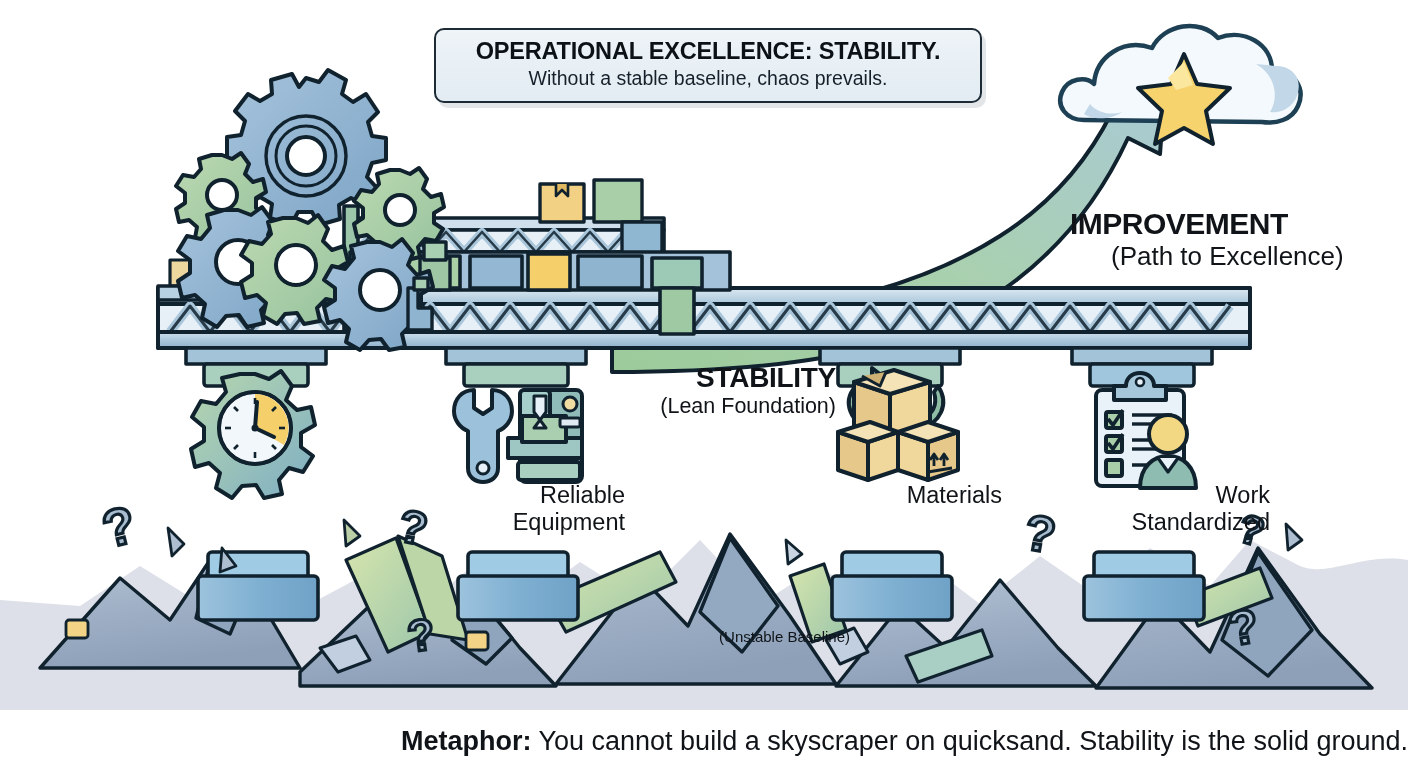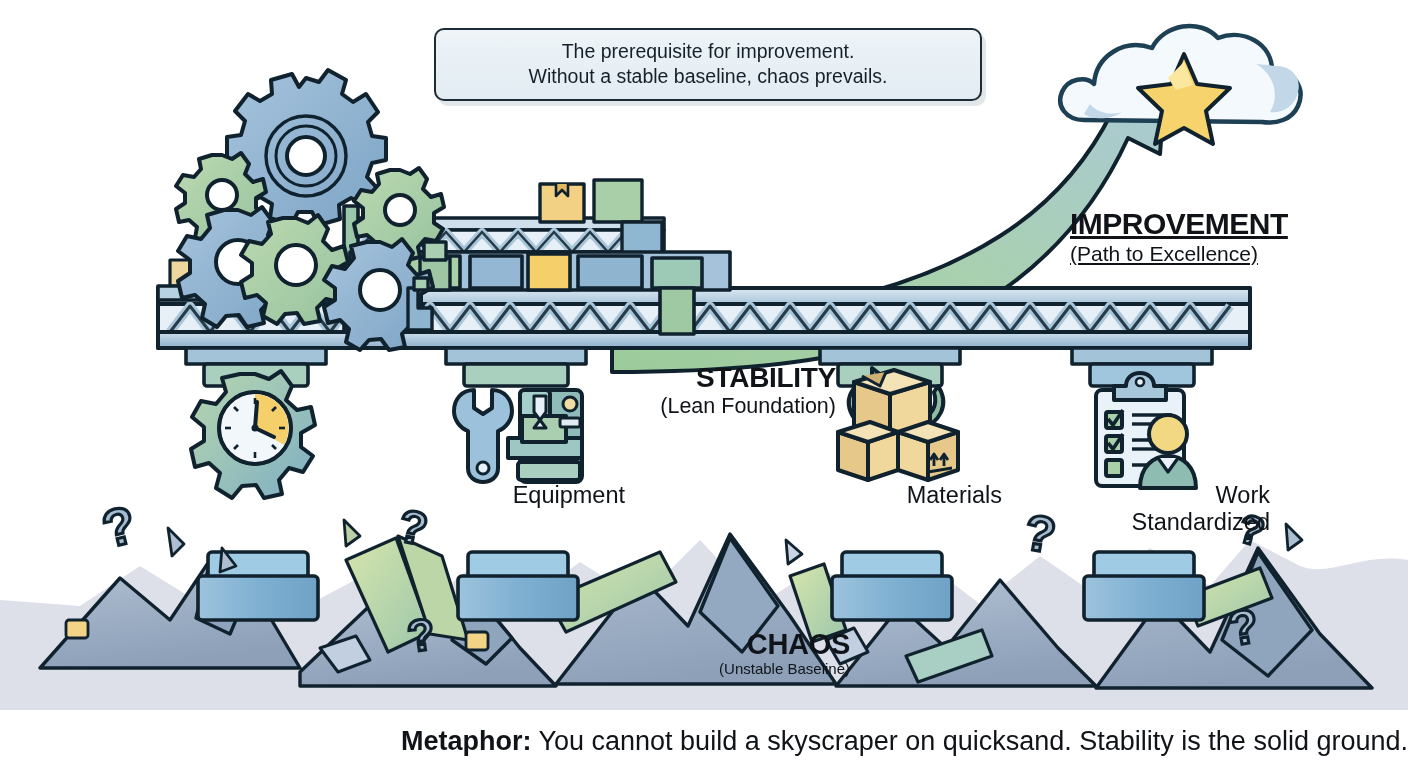--- a/index.html
+++ b/index.html
@@ -29,23 +29,23 @@
     padding:8px 14px 11px 14px;
     box-sizing:border-box;
     text-align:center;
   }
   #title-main{
     font-size:23.5px;font-weight:bold;color:#0c1116;
     letter-spacing:-.2px;white-space:nowrap;
   }
   .title-sub{font-size:19.5px;color:#15202a;margin-top:2px;white-space:nowrap;}
 
-  #improvement-wrap{left:1070px;top:207px;width:330px;text-align:left;text-decoration:underline;}
+  #improvement-wrap{left:1070px;top:207px;width:330px;text-align:left;}
   #improvement-title{font-size:30px;font-weight:bold;letter-spacing:-.5px;}
-  #improvement-sub{font-size:21px;margin-top:1px;}
+  #improvement-sub{font-size:26px;margin-top:1px;margin-left:41px;}
 
   #stability-wrap{left:576px;top:362px;width:260px;}
   #stability-title{font-size:28px;font-weight:bold;letter-spacing:-.3px;}
   #stability-sub{font-size:21.5px;margin-top:1px;}
 
   #chaos-wrap{left:570px;top:628px;width:280px;}
   #chaos-title{font-size:29px;font-weight:bold;letter-spacing:-.3px;}
   #chaos-sub{font-size:15px;margin-top:1px;}
 
   .pillar-label{font-size:23.5px;line-height:1.17;width:220px;}
@@ -441,40 +441,40 @@
         <line x1="1132" y1="449" x2="1164" y2="449"></line>
         <line x1="1132" y1="465" x2="1172" y2="465"></line>
       </g>
       <circle cx="1168" cy="434" r="19" fill="#f3d884"></circle>
       <path d="M1140 488 C1140 466 1154 456 1168 456 C1182 456 1196 466 1196 488 Z" fill="#8fbcb0"></path>
       <path d="M1158 458 L1168 472 L1178 458" fill="#e9f2f8" stroke-width="3.2"></path>
     </g>
   </svg>
 
   <div id="title-box">
-    <div class="title-sub">The prerequisite for improvement.</div>
+    <div id="title-main">OPERATIONAL EXCELLENCE: STABILITY.</div>
     <div class="title-sub">Without a stable baseline, chaos prevails.</div>
   </div>
 
   <div class="txt" id="improvement-wrap">
     <div id="improvement-title">IMPROVEMENT</div>
     <div id="improvement-sub">(Path to Excellence)</div>
   </div>
 
   <div class="txt" id="stability-wrap">
     <div id="stability-title">STABILITY</div>
     <div id="stability-sub">(Lean Foundation)</div>
   </div>
 
   <div class="txt" id="chaos-wrap">
-    <div id="chaos-title">CHAOS</div>
     <div id="chaos-sub">(Unstable Baseline)</div>
   </div>
 
   <div class="txt pillar-label" id="pl-1">
+    <div>Reliable</div>
     <div>Equipment</div>
   </div>
   <div class="txt pillar-label" id="pl-2">
     <div>Materials</div>
   </div>
   <div class="txt pillar-label" id="pl-3">
     <div>Work</div>
     <div>Standardized</div>
   </div>
 

